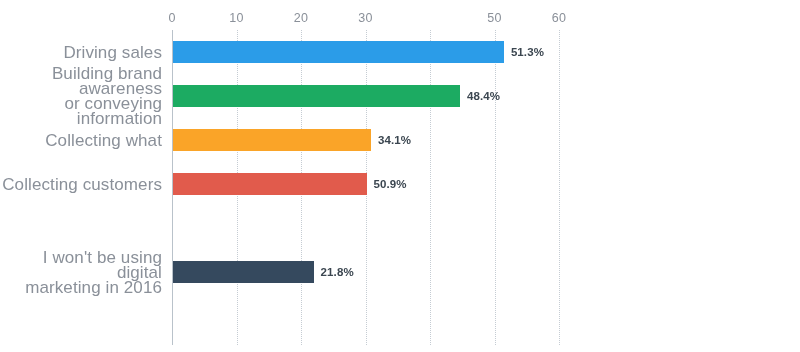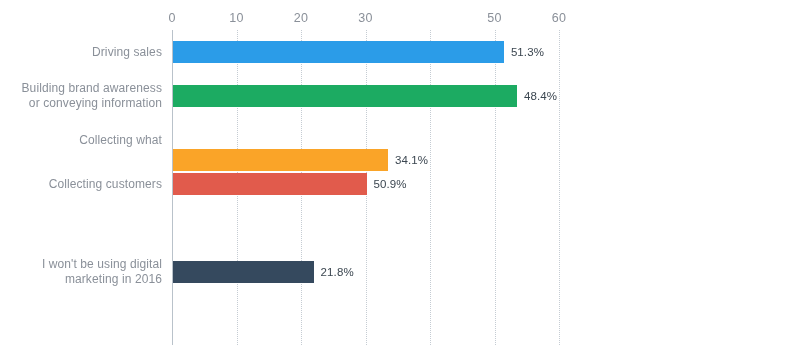--- a/index.html
+++ b/index.html
@@ -91,21 +91,21 @@
   .row-label {
     position: absolute;
     left: 0;
     top: 0;
     width: 162px;
     height: 44px;
     display: flex;
     align-items: center;
     justify-content: flex-end;
     text-align: right;
-    font-size: 12px;
+    font-size: 17px;
     line-height: 15px;
     color: #8a9099;
     white-space: pre-line;
     letter-spacing: 0.1px;
   }
   .bar-wrap {
     position: absolute;
     left: 173px;
     top: 11px;
     height: 22px;
@@ -113,21 +113,21 @@
   .bar {
     height: 22px;
     border-radius: 0px;
   }
   .bar-value {
     position: absolute;
     top: 50%;
     transform: translateY(-50%);
     margin-left: 7px;
     font-size: 11.5px;
-    font-weight: normal;
+    font-weight: bold;
     color: #3b4650;
     white-space: nowrap;
     letter-spacing: 0.1px;
   }
 
   
   .caption-panel {
     position: relative;
     width: 204px;
     flex: 0 0 204px;
@@ -179,28 +179,28 @@
         <div class="row" style="top: 0px;">
           <div class="row-label">Driving sales</div>
           <div class="bar-wrap" style="width: 330.885px;">
             <div class="bar" style="background: rgb(43, 156, 232); width: 100%;"></div>
             <span class="bar-value" style="left: 100%;">51.3%</span>
           </div>
         </div>
         <div class="row" style="top: 44px;">
           <div class="row-label">Building brand awareness
 or conveying information</div>
-          <div class="bar-wrap" style="width: 344px;">
+          <div class="bar-wrap" style="width: 287px;">
             <div class="bar" style="background: rgb(28, 171, 98); width: 100%;"></div>
             <span class="bar-value" style="left: 100%;">48.4%</span>
           </div>
         </div>
         <div class="row" style="top: 88px;">
           <div class="row-label">Collecting what</div>
-          <div class="bar-wrap" style="width: 215px; margin-top: 20px;">
+          <div class="bar-wrap" style="width: 198px;">
             <div class="bar" style="background: rgb(250, 164, 40); width: 100%;"></div>
             <span class="bar-value" style="left: 100%;">34.1%</span>
           </div>
         </div>
         <div class="row" style="top: 132px;">
           <div class="row-label">Collecting customers</div>
           <div class="bar-wrap" style="width: 193.5px;">
             <div class="bar" style="background: rgb(225, 91, 76); width: 100%;"></div>
             <span class="bar-value" style="left: 100%;">50.9%</span>
           </div>

